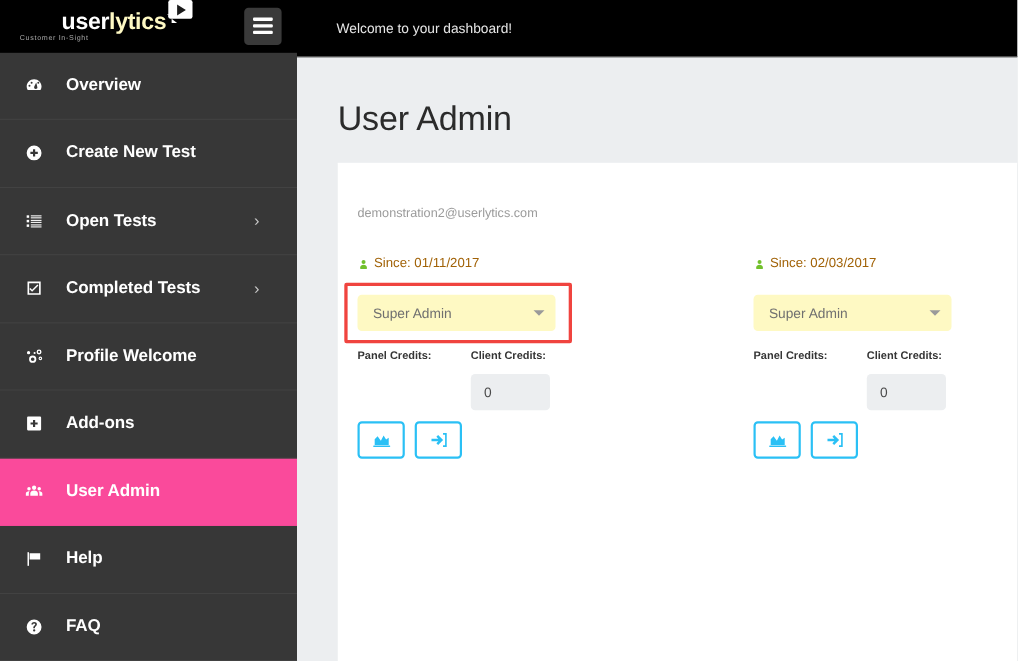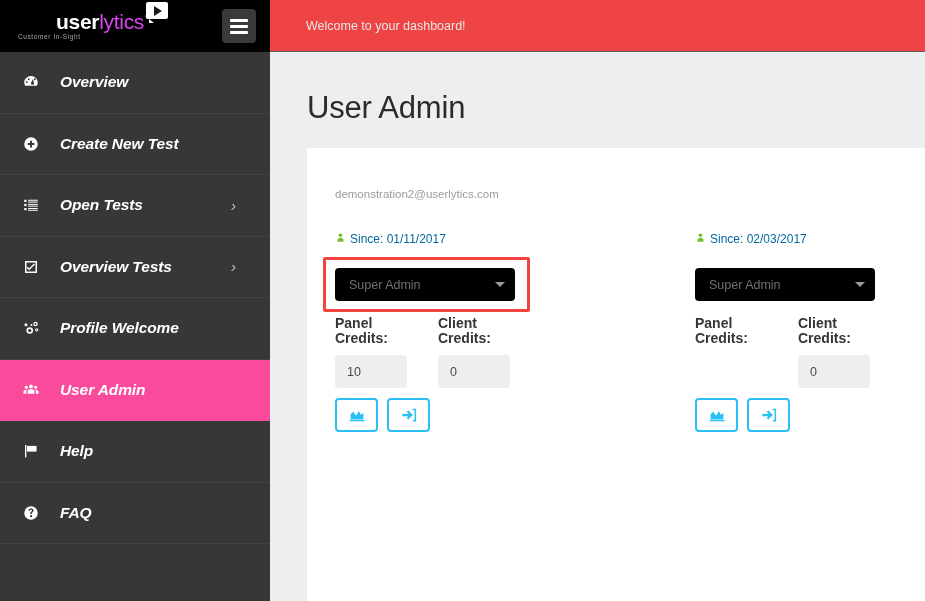--- a/index.html
+++ b/index.html
@@ -24,21 +24,21 @@
     padding: 0 14px 0 16px;
     position: relative;
   }
   .brand-logo { position: relative; line-height: 1; }
   .brand-word {
     font-size: 21px; letter-spacing: -0.3px;
     color: #ffffff; font-weight: 400;
     white-space: nowrap;
   }
   .brand-word b { font-weight: 700; margin-left: 40px; }
-  .brand-word .lyt { color: #d946ef; font-weight: 400; }
+  .brand-word .lyt { color: #fef9c3; font-weight: 700; }
   .brand-tm { font-size: 8px; vertical-align: super; color: #bdbdbd; }
   .brand-tag {
     font-size: 6.5px; color: #a8a8a8;
     letter-spacing: 0.6px; margin-top: 2px;
     padding-left: 2px; white-space: nowrap;
   }
   .play-badge {
     position: absolute; right: -16px; top: -9px;
     width: 22px; height: 17px; background: #fff;
     border-radius: 2px;
@@ -66,21 +66,21 @@
   }
   .hamburger span { display: block; width: 18px; height: 3px; background: #fff; border-radius: 1px; }
 
   .nav { flex: 1; }
   .nav-item {
     height: 61.5px;
     display: flex; align-items: center;
     padding-left: 22px;
     border-bottom: 1px solid #424242;
     color: #ffffff;
-    cursor: pointer; position: relative; font-style: italic;
+    cursor: pointer; position: relative;
   }
   .nav-item.active { background: #fa4a9b; border-bottom-color: #fa4a9b; }
   .nav-icon {
     width: 30px; flex: 0 0 30px;
     display: flex; align-items: center; justify-content: flex-start;
     color: #ffffff;
   }
   .nav-icon svg { display: block; }
   .nav-label {
     font-size: 15.5px; font-weight: 700;
@@ -88,21 +88,21 @@
     margin-left: 8px;
   }
   .nav-caret {
     position: absolute; right: 34px;
     font-size: 15px; color: #c9c9c9; font-weight: 400;
   }
 
   
   .main { flex: 1; display: flex; flex-direction: column; min-width: 0; background: #eceef0; }
   .topbar {
-    height: 52px; background: #ef4444;
+    height: 52px; background: #000000;
     display: flex; align-items: center;
     padding-left: 36px;
     border-bottom: 1px solid #5a5a5a;
   }
   .topbar-welcome { color: #e6e6e6; font-size: 12.5px; }
 
   .content { flex: 1; padding: 0 0 0 0; overflow: hidden; }
   .page-title {
     font-size: 31px; font-weight: 400; color: #2b2b2b;
     padding: 38px 0 22px 37px;
@@ -114,44 +114,44 @@
     margin-left: 37px;
     min-height: 460px;
     box-shadow: 0 1px 1px rgba(0,0,0,0.06);
   }
   .card-header {
     padding: 28px 0 28px 32px;
     border-bottom: 1px solid #eceef0;
   }
   .card-title { font-size: 23px; color: #313131; font-weight: 400; }
 
-  .card-body { padding: 40px 0 0 28px; }
+  .card-body { padding: 40px 0 0 18px; }
 
   .acct-grid {
     display: flex;
   }
   .acct-col { width: 360px; flex: 0 0 360px; position: relative; }
 
   .acct-email {
     font-size: 11.5px; color: #9b9b9b;
     height: 18px; margin-bottom: 26px;
     white-space: nowrap;
   }
   .acct-since {
-    display: flex; align-items: flex-start; gap: 4px;
-    font-size: 12px; color: #0369a1;
+    display: flex; align-items: flex-end; gap: 4px;
+    font-size: 12px; color: #a16207;
     margin-bottom: 22px;
   }
   .since-icon { color: #72c02c; display: flex; }
   .since-icon svg { display: block; }
 
   .select-wrap {
     position: relative;
     width: 180px; height: 33px;
-    background: #000000; border-radius: 4px;
+    background: #fef9c3; border-radius: 4px;
     display: flex; align-items: center;
     padding: 0 10px 0 14px;
     cursor: pointer;
   }
   .select-value { font-size: 12.5px; color: #707070; }
   .select-caret {
     margin-left: auto;
     width: 0; height: 0;
     border-left: 5px solid transparent;
     border-right: 5px solid transparent;
@@ -161,21 +161,21 @@
     position: absolute; left: -12px; top: -11px;
     width: 207px; height: 55px;
     border: 3px solid #f0443f; border-radius: 2px;
     pointer-events: none;
   }
   .select-row { position: relative; margin-bottom: 15px; height: 33px; }
 
   .credits-row { display: flex; gap: 31px; margin-bottom: 6px; }
   .credit-block { width: 72px; }
   .credit-label {
-    font-size: 14px; font-weight: 700; color: #353535;
+    font-size: 10px; font-weight: 700; color: #353535;
     line-height: 15px; margin-bottom: 9px;
   }
   .credit-input {
     width: 72px; height: 33px;
     background: #eceef0; border: none; border-radius: 4px;
     font-size: 12.5px; color: #4a4a4a;
     padding-left: 12px;
     font-family: "Liberation Sans", sans-serif;
   }
   .btn-row { display: flex; gap: 9px; margin-top: 10px; }
@@ -244,31 +244,39 @@
           <span class="nav-label">Open Tests</span>
           <span class="nav-caret">›</span>
         </div>
         <div class="nav-item">
           <span class="nav-icon">
             <svg width="18" height="18" viewBox="0 0 24 24" fill="currentColor">
               <path d="M4 4v16h16V4H4zm2 2h12v12H6V6z"></path>
               <path d="M9.6 16.4 6.2 13l1.3-1.3 2.1 2.1 6.4-6.4 1.3 1.3z"></path>
             </svg>
           </span>
-          <span class="nav-label">Overview Tests</span>
+          <span class="nav-label">Completed Tests</span>
           <span class="nav-caret">›</span>
         </div>
         <div class="nav-item">
           <span class="nav-icon">
             <svg width="18" height="18" viewBox="0 0 24 24" fill="currentColor">
               <path d="M10.3 11a4.4 4.4 0 1 0 0 8.8 4.4 4.4 0 0 0 0-8.8zm0 6.6a2.2 2.2 0 1 1 0-4.4 2.2 2.2 0 0 1 0 4.4zM12.6 9.2a1.3 1.3 0 1 0 0-2.6 1.3 1.3 0 0 0 0 2.6z"></path>
               <path d="M18 3.6a3 3 0 1 0 0 6 3 3 0 0 0 0-6zm0 4.3a1.3 1.3 0 1 1 0-2.6 1.3 1.3 0 0 1 0 2.6zM19.6 12.2a2.2 2.2 0 1 0 0 4.4 2.2 2.2 0 0 0 0-4.4zm0 3a.8.8 0 1 1 0-1.6.8.8 0 0 1 0 1.6zM5.3 5.5a2 2 0 1 0 0 4 2 2 0 0 0 0-4z"></path>
             </svg>
           </span>
           <span class="nav-label">Profile Welcome</span>
+        </div>
+        <div class="nav-item">
+          <span class="nav-icon">
+            <svg width="18" height="18" viewBox="0 0 24 24" fill="currentColor">
+              <path d="M5 3.5h14c.8 0 1.5.7 1.5 1.5v14c0 .8-.7 1.5-1.5 1.5H5c-.8 0-1.5-.7-1.5-1.5V5c0-.8.7-1.5 1.5-1.5zm2.7 9.8h3v3h2.6v-3h3v-2.6h-3v-3h-2.6v3h-3z"></path>
+            </svg>
+          </span>
+          <span class="nav-label">Add-ons</span>
         </div>
         <div class="nav-item active">
           <span class="nav-icon">
             <svg width="18" height="18" viewBox="0 0 24 24" fill="currentColor">
               <circle cx="12" cy="7.2" r="2.6"></circle>
               <circle cx="5.8" cy="8.4" r="2.1"></circle>
               <circle cx="18.2" cy="8.4" r="2.1"></circle>
               <path d="M12 10.6c-2.6 0-4.6 1.5-4.6 3.3V17h9.2v-3.1c0-1.8-2-3.3-4.6-3.3z"></path>
               <path d="M5.8 11.5c-2.1 0-3.8 1.2-3.8 2.7V17h3.6v-3.1c0-.9.4-1.7 1.1-2.3a5.5 5.5 0 0 0-.9-.1zM18.2 11.5c-.3 0-.6 0-.9.1.7.6 1.1 1.4 1.1 2.3V17H22v-2.8c0-1.5-1.7-2.7-3.8-2.7z"></path>
             </svg>
@@ -319,21 +327,21 @@
                   <span>Since: 01/11/2017</span>
                 </div>
                 <div class="select-row">
                   <div class="select-wrap">
                     <span class="select-value">Super Admin</span>
                     <span class="select-caret"></span>
                   </div>
                   <div class="select-highlight"></div>
                 </div>
                 <div class="credits-row">
-                  <div class="credit-block"><div class="credit-label">Panel Credits:</div><input class="credit-input" value="10" style=""></div>
+                  <div class="credit-block"><div class="credit-label">Panel Credits:</div></div>
                   <div class="credit-block"><div class="credit-label">Client Credits:</div><input class="credit-input" value="0" style=""></div>
                 </div>
                 <div class="btn-row">
                   <div class="icon-btn">
                     <span>
                       <svg width="18" height="18" viewBox="0 0 24 24">
                         <path d="M2.5 19.5h19" stroke="#2ac0f5" stroke-width="1.8" fill="none" stroke-linecap="round"></path>
                         <path d="M3.5 18V11l3.5-3.5L11 13l3.3-6.5 3 5 3.2-2.3V18z" fill="#2ac0f5"></path>
                       </svg>
                     </span>

